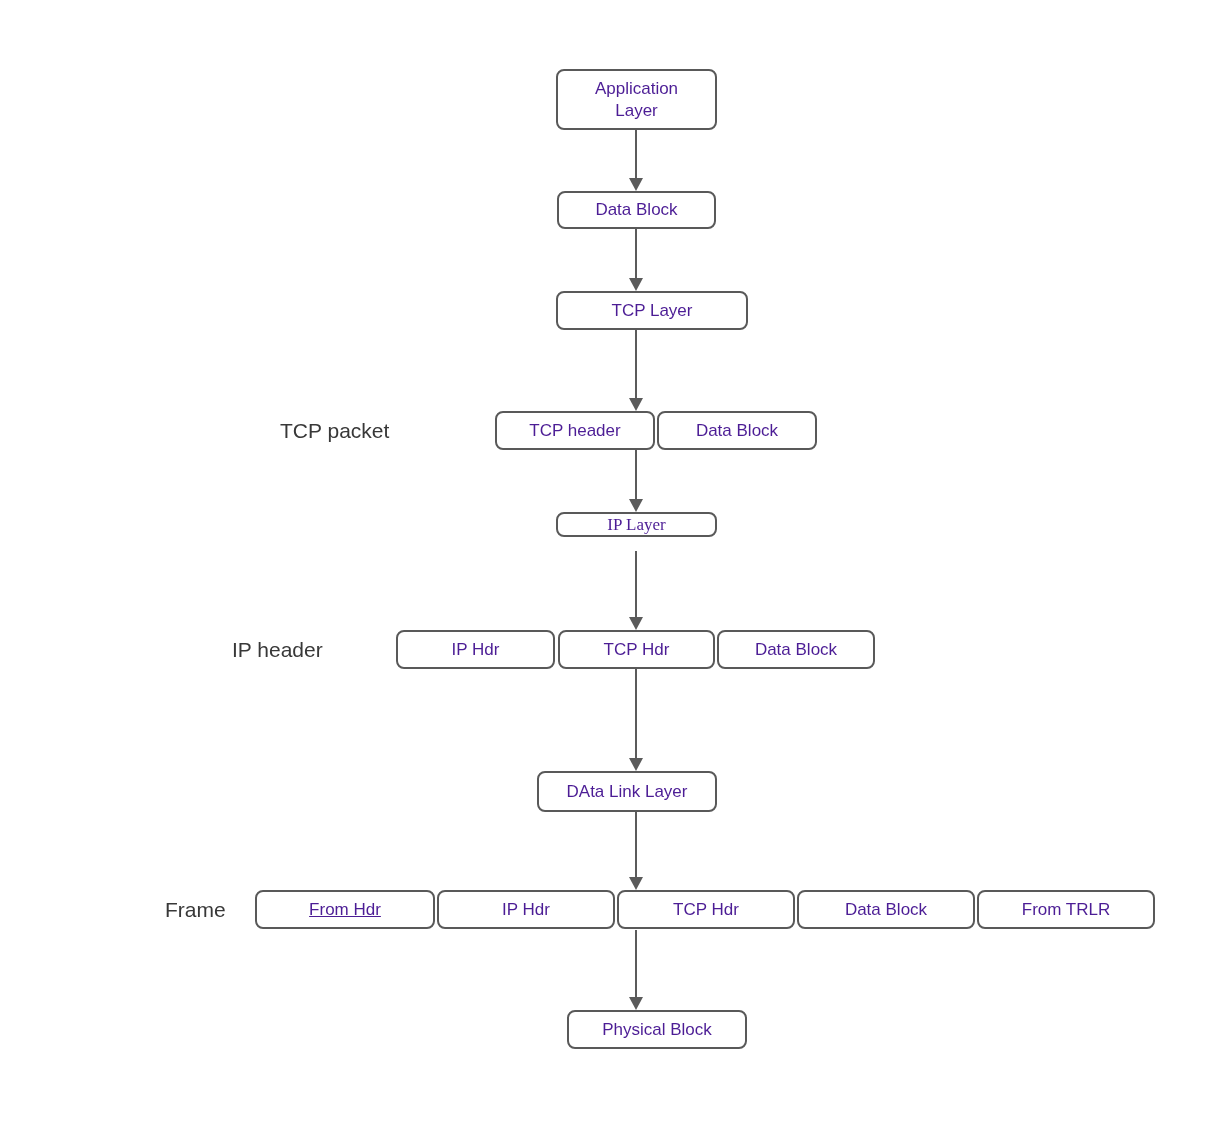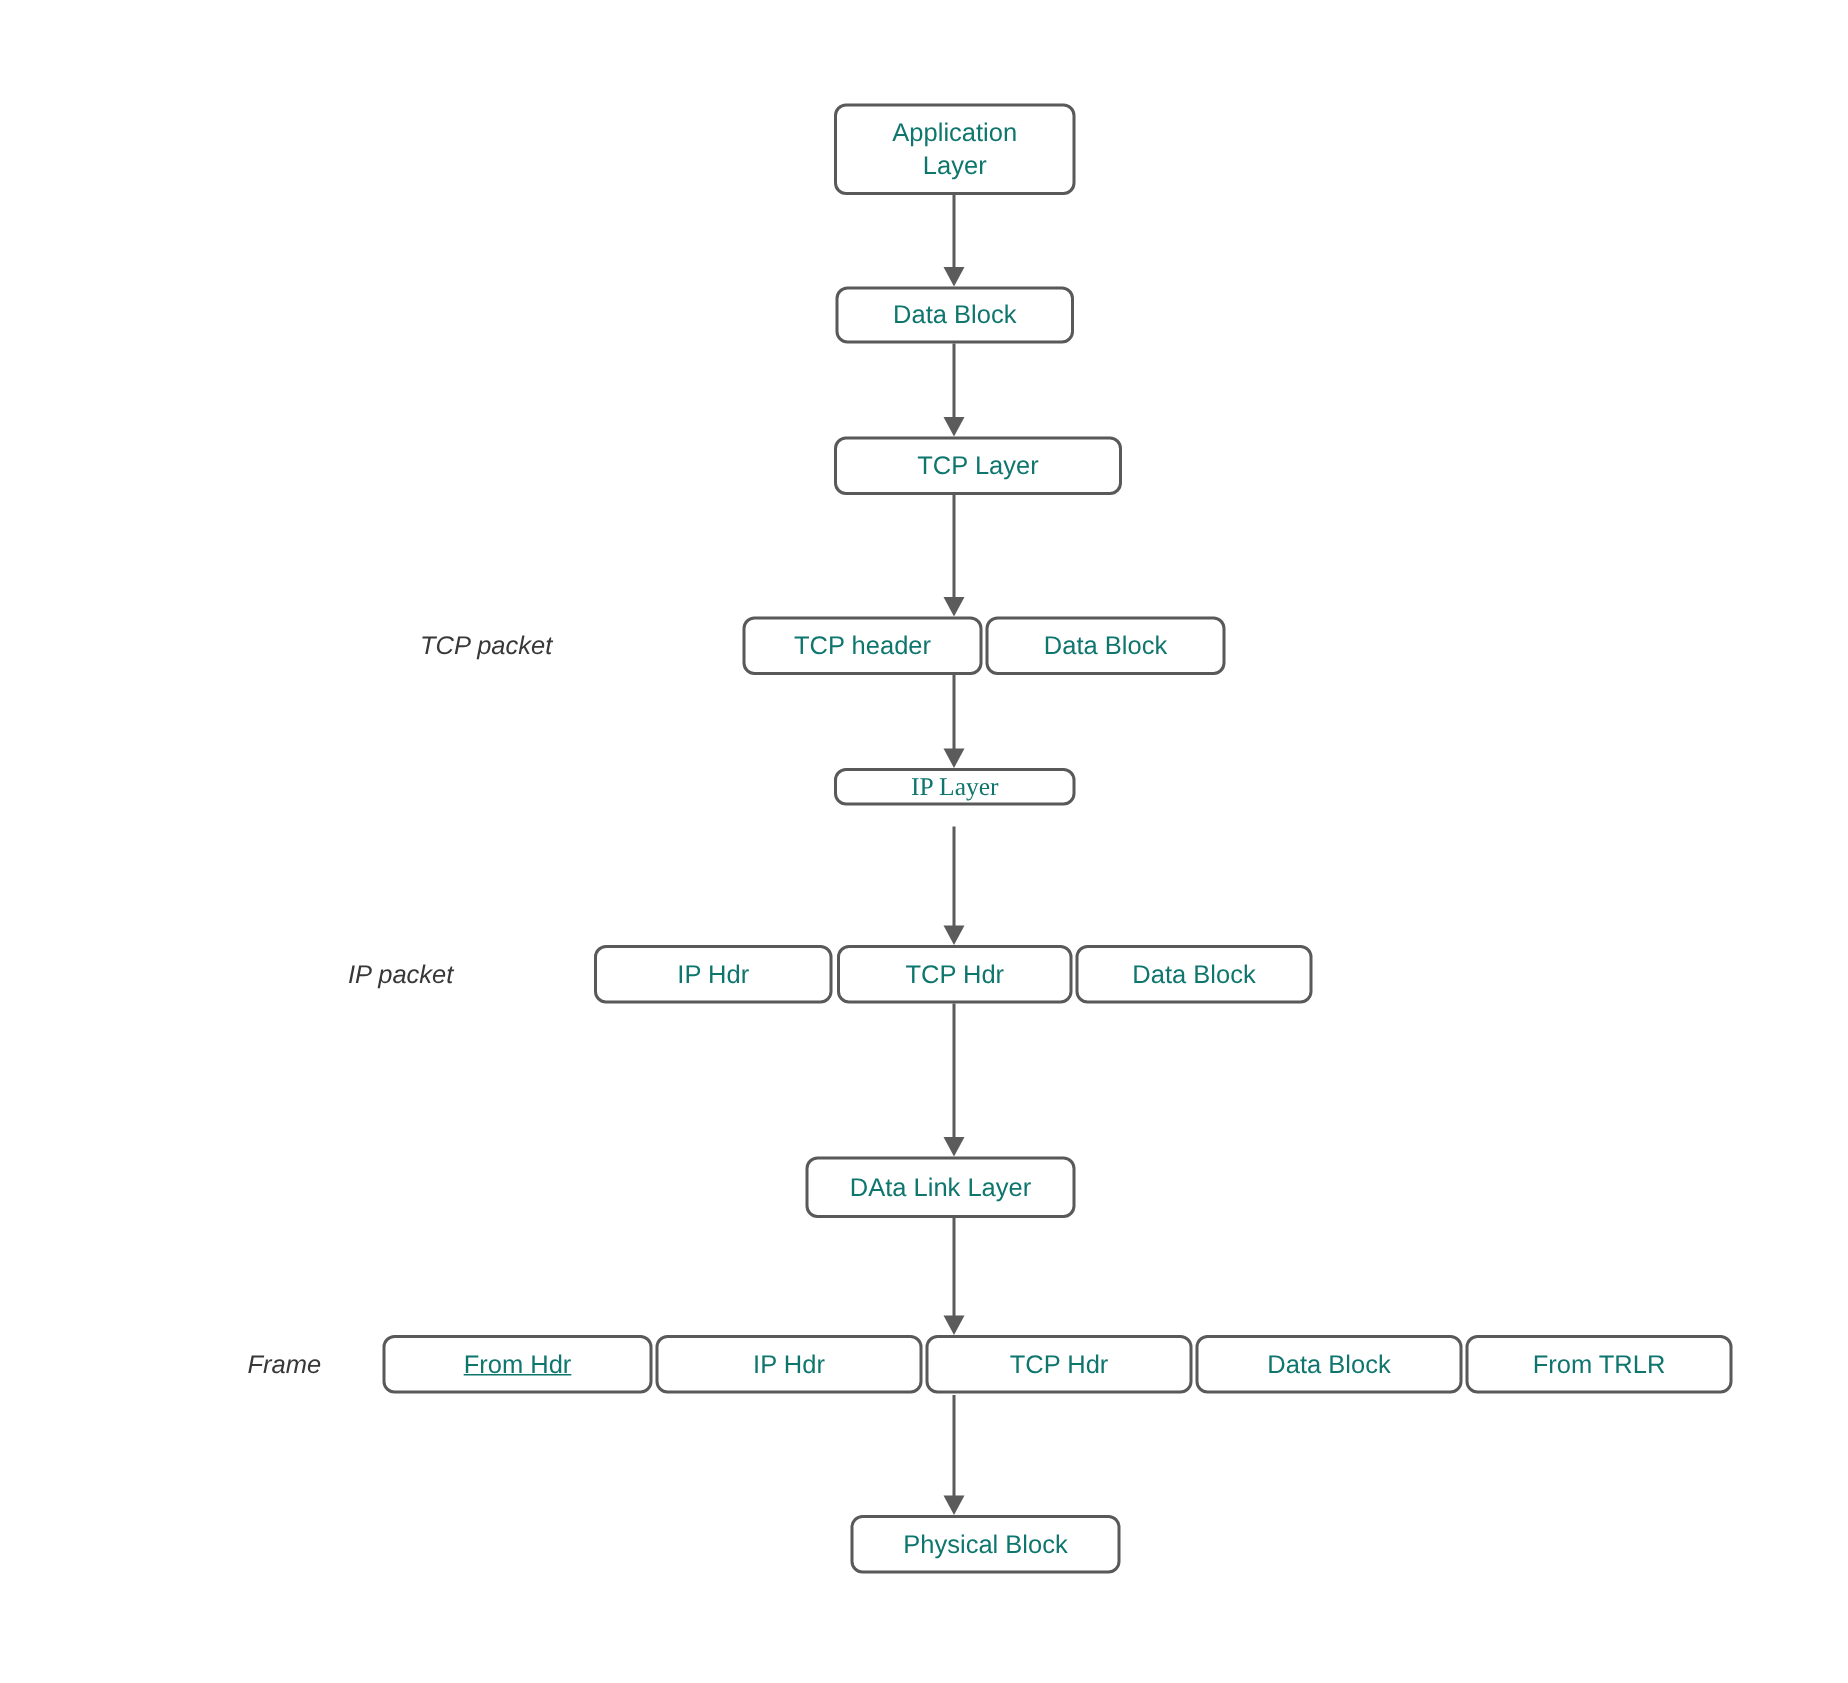--- a/index.html
+++ b/index.html
@@ -20,34 +20,33 @@
     box-sizing: border-box;
     background: #ffffff;
     border: 2px solid #595959;
     border-radius: 8px;
     display: flex;
     align-items: center;
     justify-content: center;
     text-align: center;
     font-size: 17px;
     line-height: 1.25;
-    color: #0f766e;
+    color: #4c1d95;
     white-space: nowrap;
   }
   .node.wrap {
     white-space: normal;
     padding: 0 26px;
   }
   .row-label {
     position: absolute;
-    font-size: 17px;
+    font-size: 21px;
     line-height: 21px;
     color: #383838;
     white-space: nowrap;
-    font-style: italic;
   }
   .arrow {
     position: absolute;
     width: 2px;
   }
   .arrow-line {
     position: absolute;
     left: 0;
     top: 0;
     right: 0;
@@ -75,21 +74,21 @@
   <div class="node" style="left:557px; top:191px; width:159px; height:38px;">Data Block</div>
 
   <div class="node" style="left:556px; top:291px; width:192px; height:39px;">TCP Layer</div>
 
   <div class="row-label" style="left:280px; top:420px;">TCP packet</div>
   <div class="node" style="left:495px; top:411px; width:160px; height:39px;">TCP header</div>
   <div class="node" style="left:657px; top:411px; width:160px; height:39px;">Data Block</div>
 
   <div class="node" style="left:556px; top:512px; width:161px; height:25px;font-family:Liberation Serif, serif;">IP Layer</div>
 
-  <div class="row-label" style="left:232px; top:639px;">IP packet</div>
+  <div class="row-label" style="left:232px; top:639px;">IP header</div>
   <div class="node" style="left:396px; top:630px; width:159px; height:39px;">IP Hdr</div>
   <div class="node" style="left:558px; top:630px; width:157px; height:39px;">TCP Hdr</div>
   <div class="node" style="left:717px; top:630px; width:158px; height:39px;">Data Block</div>
 
   <div class="node" style="left:537px; top:771px; width:180px; height:41px;text-align:center;">DAta Link Layer</div>
 
   <div class="row-label" style="left:165px; top:899px;">Frame</div>
   <div class="node" style="left:255px; top:890px; width:180px; height:39px;text-decoration:underline;">From Hdr</div>
   <div class="node" style="left:437px; top:890px; width:178px; height:39px;">IP Hdr</div>
   <div class="node" style="left:617px; top:890px; width:178px; height:39px;">TCP Hdr</div>

